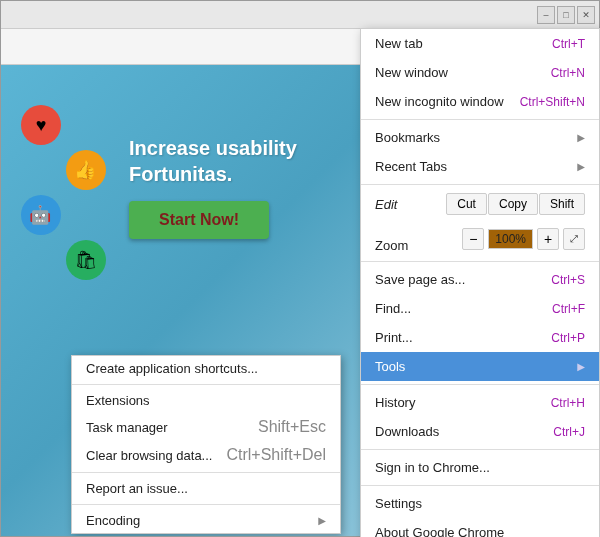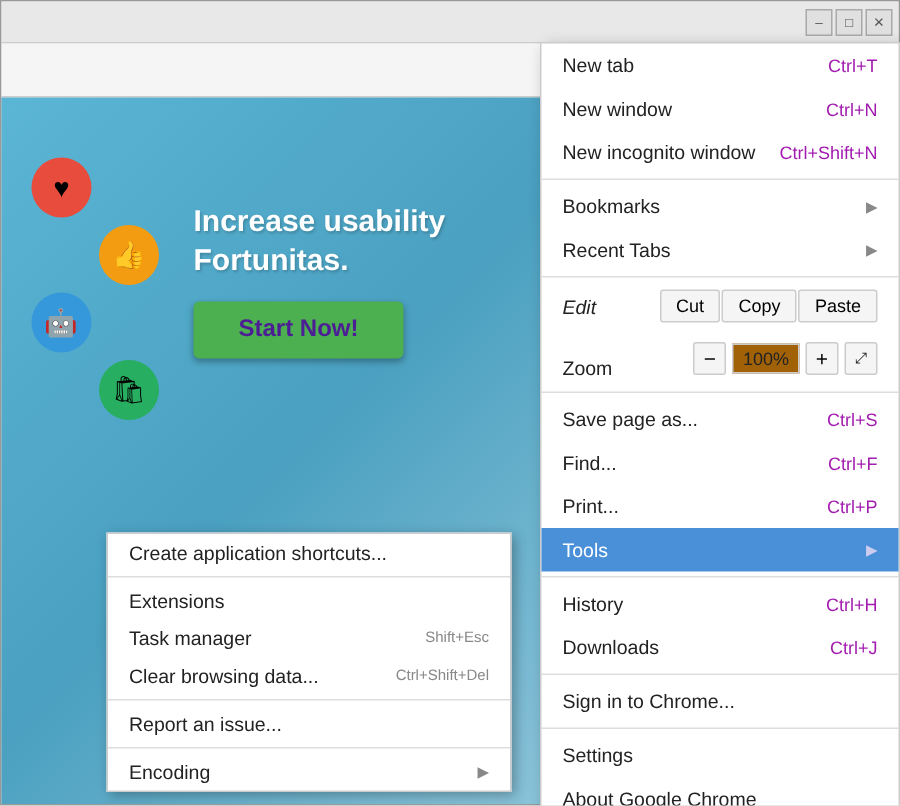--- a/index.html
+++ b/index.html
@@ -98,21 +98,21 @@
       font-size: 20px;
       font-weight: bold;
       color: #fff;
       line-height: 1.3;
       text-shadow: 1px 1px 2px rgba(0,0,0,0.2);
       margin-bottom: 14px;
     }
 
     .start-btn {
       background: #4caf50;
-      color: #4c1d95;
+      color: #7f1d1d;
       border: none;
       padding: 10px 30px;
       font-size: 16px;
       font-weight: bold;
       border-radius: 4px;
       cursor: pointer;
       box-shadow: 0 2px 4px rgba(0,0,0,0.3);
     }
 
     
@@ -155,21 +155,21 @@
       align-items: center;
       color: #222;
     }
     .sub-menu-divider {
       height: 1px;
       background: #ddd;
       margin: 3px 0;
     }
     .sub-menu-item .shortcut {
       color: #888;
-      font-size: 10px;
+      font-size: 16px;
     }
     .sub-menu-item .arrow {
       color: #888;
       font-size: 10px;
     }
 
     
     .chrome-menu {
       position: absolute;
       top: 28px;
@@ -364,21 +364,21 @@
       <span>Recent Tabs</span>
       <span class="arrow">▶</span>
     </div>
     <div class="menu-divider"></div>
 
     <div class="edit-row">
       <span class="edit-label">Edit</span>
       <div class="edit-buttons">
         <button class="edit-btn">Cut</button>
         <button class="edit-btn">Copy</button>
-        <button class="edit-btn">Paste</button>
+        <button class="edit-btn">Shift</button>
       </div>
     </div>
 
     <div class="zoom-row">
       <span class="zoom-label">Zoom</span>
       <div class="zoom-controls">
         <button class="zoom-btn">−</button>
         <span class="zoom-value">100%</span>
         <button class="zoom-btn">+</button>
         <div class="zoom-fullscreen">⤢</div>

